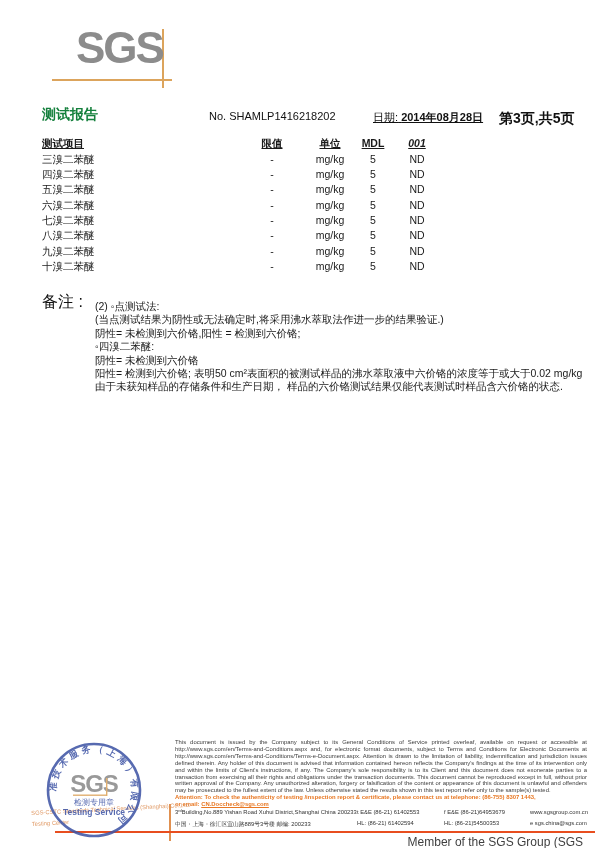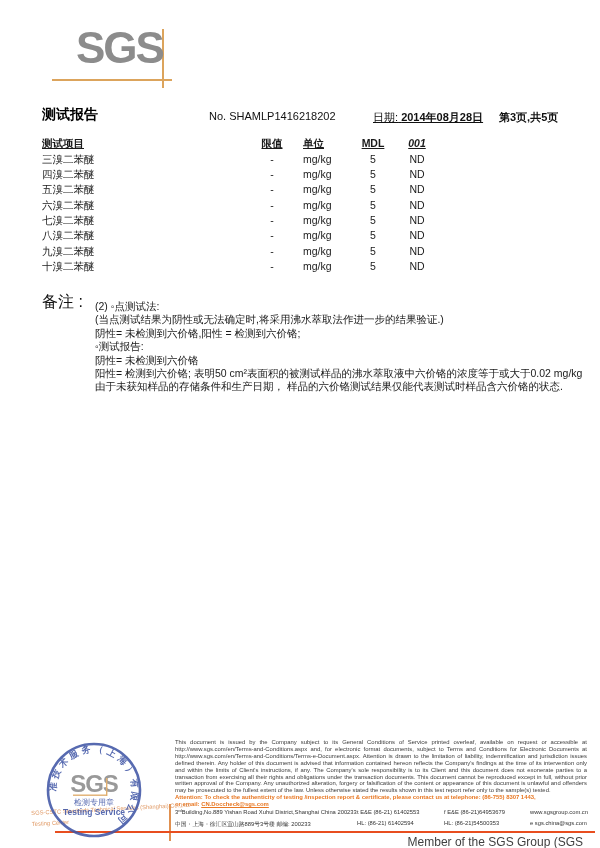--- a/index.html
+++ b/index.html
@@ -6,31 +6,31 @@
   body{
     width:600px;height:848px;background:#ffffff;position:relative;overflow:hidden;
     font-family:"Liberation Sans","DejaVu Sans",sans-serif;color:#222;
     -webkit-font-smoothing:antialiased;
   }
   
   .logo-text{position:absolute;left:76px;top:26px;font-size:44px;font-weight:bold;
     color:#8c8c8c;letter-spacing:-2px;line-height:1;}
   .logo-hline{position:absolute;left:52px;top:79px;width:120px;height:2px;background:#dca45c;}
   .logo-vline{position:absolute;left:162px;top:29px;width:2px;height:59px;background:#dca45c;}
-  .title{position:absolute;left:42px;top:106px;font-size:14px;font-weight:bold;color:#000000;}
+  .title{position:absolute;left:42px;top:106px;font-size:14px;font-weight:bold;color:#15803d;}
   .report-no{position:absolute;left:209px;top:110px;font-size:11px;color:#111;}
   .date{position:absolute;left:373px;top:110px;font-size:11px;color:#111;text-decoration:underline;}
   .date b{font-weight:bold;}
-  .page-info{position:absolute;left:499px;top:110px;font-size:11px;font-weight:600;color:#111;}
+  .page-info{position:absolute;left:499px;top:110px;font-size:14px;font-weight:600;color:#111;}
   
   .trow{position:absolute;left:0;width:532px;height:15px;}
   .cell{position:absolute;font-size:10.5px;color:#1a1a1a;white-space:nowrap;}
   .c-item{left:42px;}
   .c-limit{left:245px;width:54px;text-align:center;}
-  .c-unit{left:303px;width:54px;text-align:left;}
+  .c-unit{left:303px;width:54px;text-align:center;}
   .c-mdl{left:352px;width:42px;text-align:center;}
   .c-sample{left:396px;width:42px;text-align:center;}
   .th .cell{font-weight:bold;text-decoration:underline;}
   .th .c-sample{font-style:italic;}
   
   .notes-label{position:absolute;left:42px;top:292px;font-size:16px;color:#111;}
   #notes{position:absolute;left:95px;top:300px;width:480px;}
   .note-line{font-size:10.5px;line-height:13.4px;color:#1a1a1a;white-space:nowrap;}
   
   .legal{position:absolute;left:175px;top:739px;width:412px;font-size:5.9px;
@@ -125,21 +125,21 @@
         <span class="cell c-mdl">5</span>
         <span class="cell c-sample">ND</span>
       </div>
     </div>
 
   <div class="notes-label">备注 :</div>
   <div id="notes">
       <div class="note-line">(2) ◦点测试法:</div>
       <div class="note-line">(当点测试结果为阴性或无法确定时,将采用沸水萃取法作进一步的结果验证.)</div>
       <div class="note-line">阴性= 未检测到六价铬,阳性 = 检测到六价铬;</div>
-      <div class="note-line">◦测试报告:</div>
+      <div class="note-line">◦四溴二苯醚:</div>
       <div class="note-line">阴性= 未检测到六价铬</div>
       <div class="note-line">阳性= 检测到六价铬; 表明50 cm²表面积的被测试样品的沸水萃取液中六价铬的浓度等于或大于0.02 mg/kg</div>
       <div class="note-line">由于未获知样品的存储条件和生产日期， 样品的六价铬测试结果仅能代表测试时样品含六价铬的状态.</div>
     </div>
 
   <div class="legal">
     <span>This document is issued by the Company subject to its General Conditions of Service printed overleaf, available on request or accessible at http://www.sgs.com/en/Terms-and-Conditions.aspx and, for electronic format documents, subject to Terms and Conditions for Electronic Documents at http://www.sgs.com/en/Terms-and-Conditions/Terms-e-Document.aspx. Attention is drawn to the limitation of liability, indemnification and jurisdiction issues defined therein. Any holder of this document is advised that information contained hereon reflects the Company's findings at the time of its intervention only and within the limits of Client's instructions, if any. The Company's sole responsibility is to its Client and this document does not exonerate parties to a transaction from exercising all their rights and obligations under the transaction documents. This document cannot be reproduced except in full, without prior written approval of the Company. Any unauthorized alteration, forgery or falsification of the content or appearance of this document is unlawful and offenders may be prosecuted to the fullest extent of the law. Unless otherwise stated the results shown in this test report refer only to the sample(s) tested.</span><br>
     <span class="attention">
       <span>Attention: To check the authenticity of testing /inspection report &amp; certificate, please contact us at telephone: (86-755) 8307 1443,</span><br>
       <span>or email: </span><a>CN.Doccheck@sgs.com</a>

